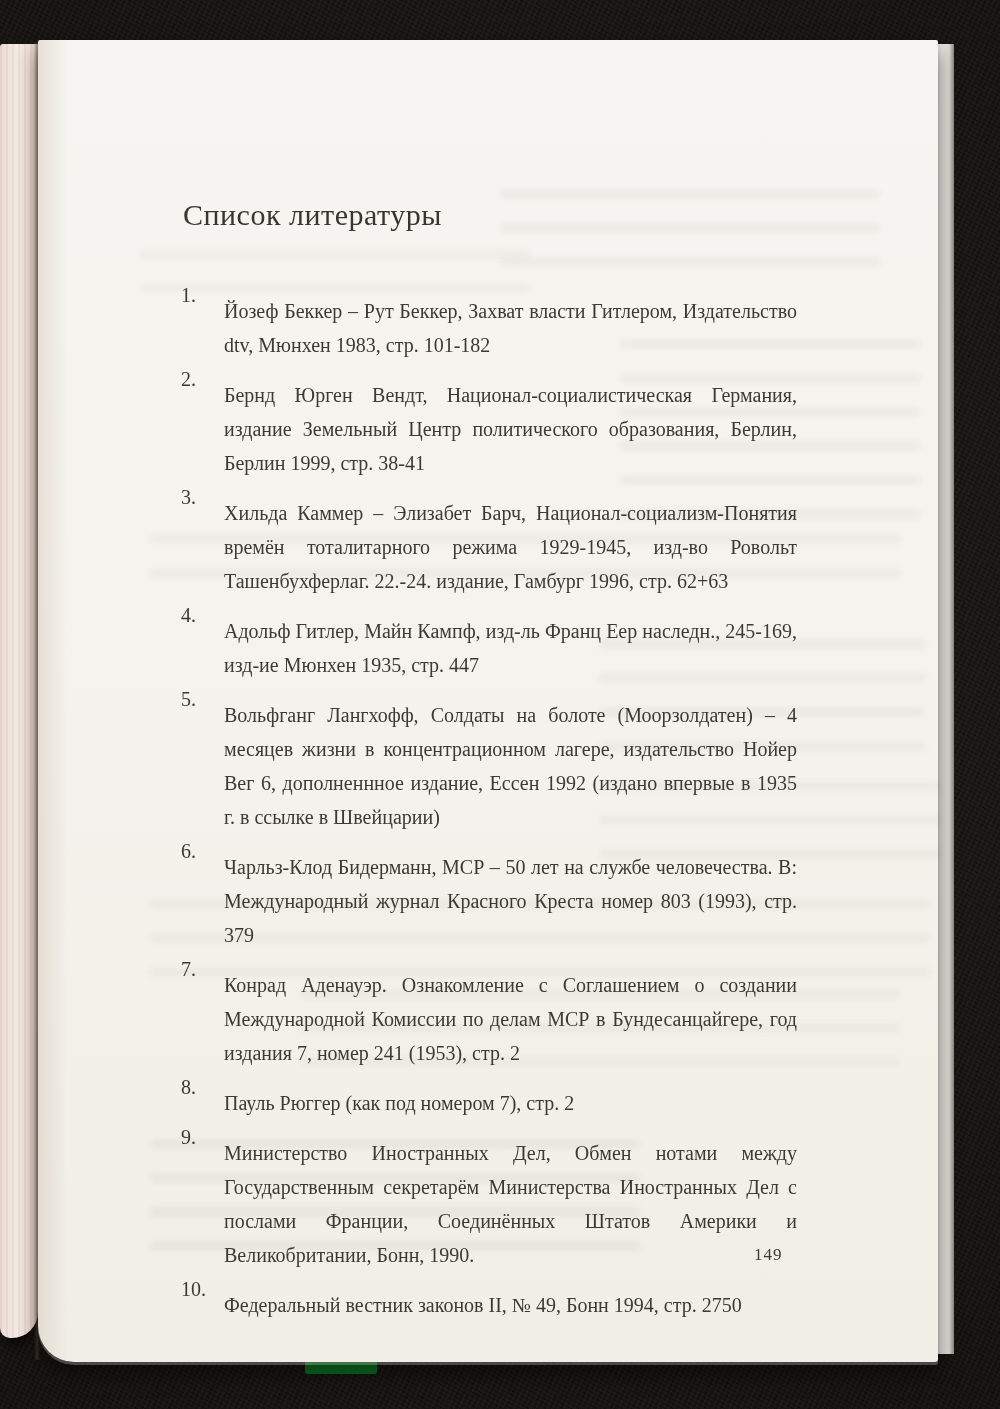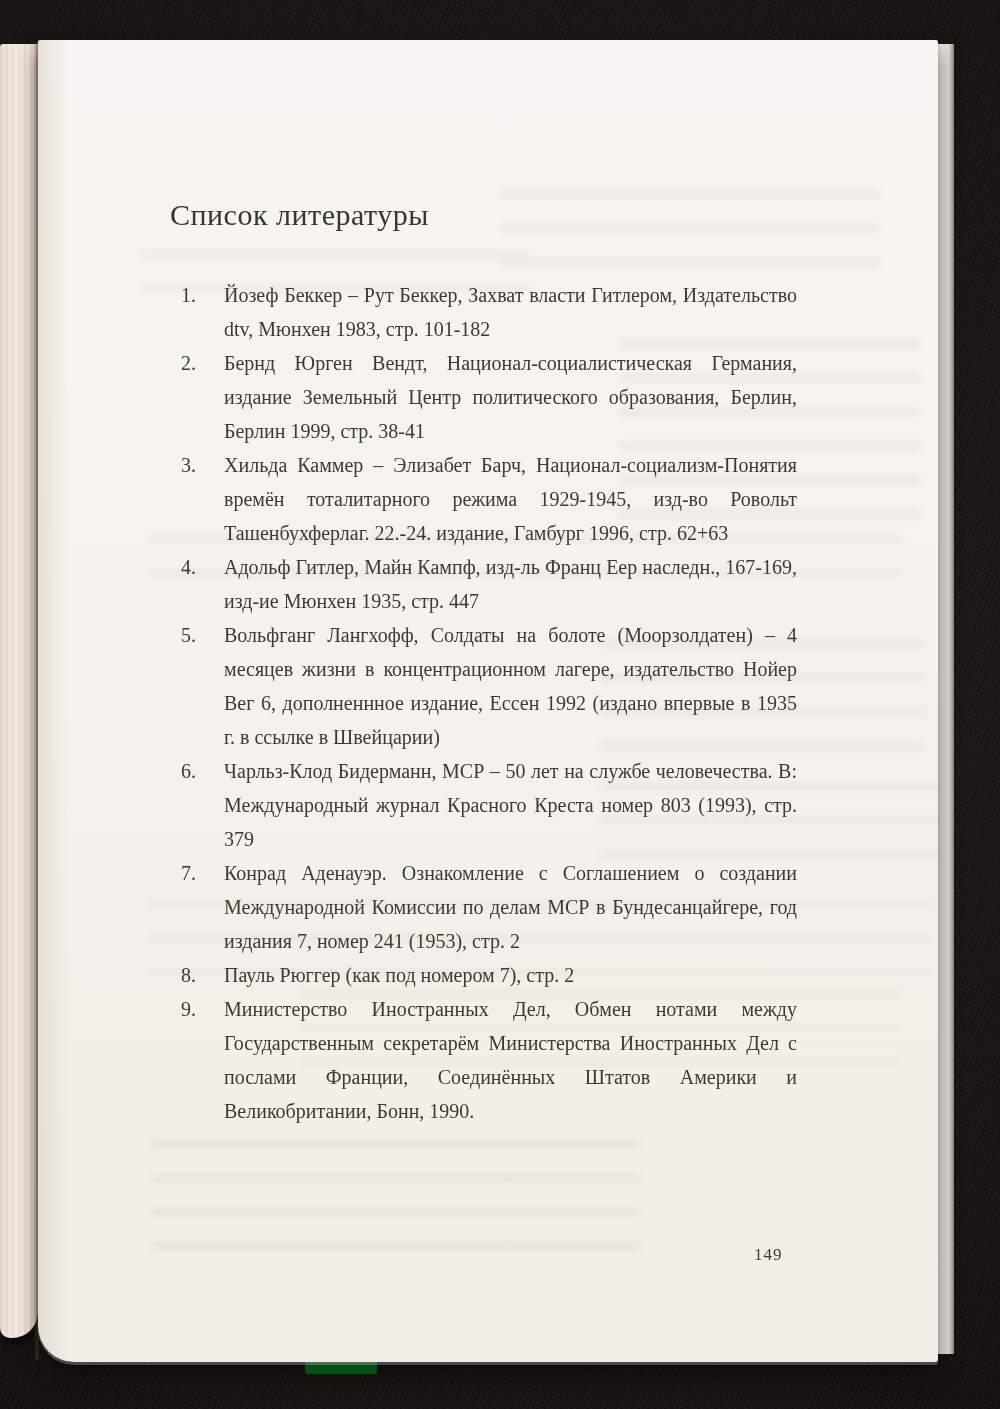--- a/index.html
+++ b/index.html
@@ -54,30 +54,30 @@
     box-shadow:0 3px 0 rgba(255,255,255,0.25), 0 10px 22px rgba(0,0,0,0.55);
   }
   
   .bleed{
     position:absolute;pointer-events:none;
     background:repeating-linear-gradient(180deg, rgba(104,97,86,0.55) 0 8px, rgba(104,97,86,0) 8px 34px);
     filter:blur(3px);
     opacity:0.13;
   }
   .page-title{
-    position:absolute;left:132px;top:158px;
+    position:absolute;left:145px;top:158px;
     font-size:30px;font-weight:400;color:#3a362f;letter-spacing:0.5px;margin:0;
   }
   .ref-list{
     position:absolute;left:143px;top:238px;width:625px;
     font-size:20px;line-height:34px;color:#3d3933;
   }
   .ref-row{display:flex;}
   .ref-num{width:43px;flex:0 0 43px;}
-  .ref-text{width:573px;text-align:justify;text-align-last:left;}
+  .ref-text{width:573px;text-align:justify;text-align-last:left;margin-top:16px;}
   .page-number{
     position:absolute;left:716px;top:1205px;
     font-size:17px;color:#3d3933;letter-spacing:1px;
   }
 </style>
 </head>
 <body>
 
 <div class="bg-texture"></div>
 
@@ -108,21 +108,21 @@
       <div class="ref-row">
         <span class="ref-num">2.</span>
         <span class="ref-text">Бернд Юрген Вендт, Национал-социалистическая Германия, издание Земельный Центр политического образования, Берлин, Берлин 1999, стр. 38-41</span>
       </div>
       <div class="ref-row">
         <span class="ref-num">3.</span>
         <span class="ref-text">Хильда Каммер – Элизабет Барч, Национал-социализм-Понятия времён тоталитарного режима 1929-1945, изд-во Ровольт Ташенбухферлаг. 22.-24. издание, Гамбург 1996, стр. 62+63</span>
       </div>
       <div class="ref-row">
         <span class="ref-num">4.</span>
-        <span class="ref-text">Адольф Гитлер, Майн Кампф, изд-ль Франц Еер наследн., 167-169, изд-ие Мюнхен 1935, стр. 447</span>
+        <span class="ref-text">Адольф Гитлер, Майн Кампф, изд-ль Франц Еер наследн., 245-169, изд-ие Мюнхен 1935, стр. 447</span>
       </div>
       <div class="ref-row">
         <span class="ref-num">5.</span>
         <span class="ref-text">Вольфганг Лангхофф, Солдаты на болоте (Моорзолдатен) – 4 месяцев жизни в концентрационном лагере, издательство Нойер Вег 6, дополненнное издание, Ессен 1992 (издано впервые в 1935 г. в ссылке в Швейцарии)</span>
       </div>
       <div class="ref-row">
         <span class="ref-num">6.</span>
         <span class="ref-text">Чарльз-Клод Бидерманн, МСР – 50 лет на службе человечества. В: Международный журнал Красного Креста номер 803 (1993), стр. 379</span>
       </div>
       <div class="ref-row">
@@ -130,16 +130,20 @@
         <span class="ref-text">Конрад Аденауэр. Ознакомление с Соглашением о создании Международной Комиссии по делам МСР в Бундесанцайгере, год издания 7, номер 241 (1953), стр. 2</span>
       </div>
       <div class="ref-row">
         <span class="ref-num">8.</span>
         <span class="ref-text">Пауль Рюггер (как под номером 7), стр. 2</span>
       </div>
       <div class="ref-row">
         <span class="ref-num">9.</span>
         <span class="ref-text">Министерство Иностранных Дел, Обмен нотами между Государственным секретарём Министерства Иностранных Дел с послами Франции, Соединённых Штатов Америки и Великобритании, Бонн, 1990.</span>
       </div>
+      <div class="ref-row">
+        <span class="ref-num">10.</span>
+        <span class="ref-text">Федеральный вестник законов II, № 49, Бонн 1994, стр. 2750</span>
+      </div>
     </div>
 
   <div class="page-number">149</div>
 </div>
 
 </body></html>

